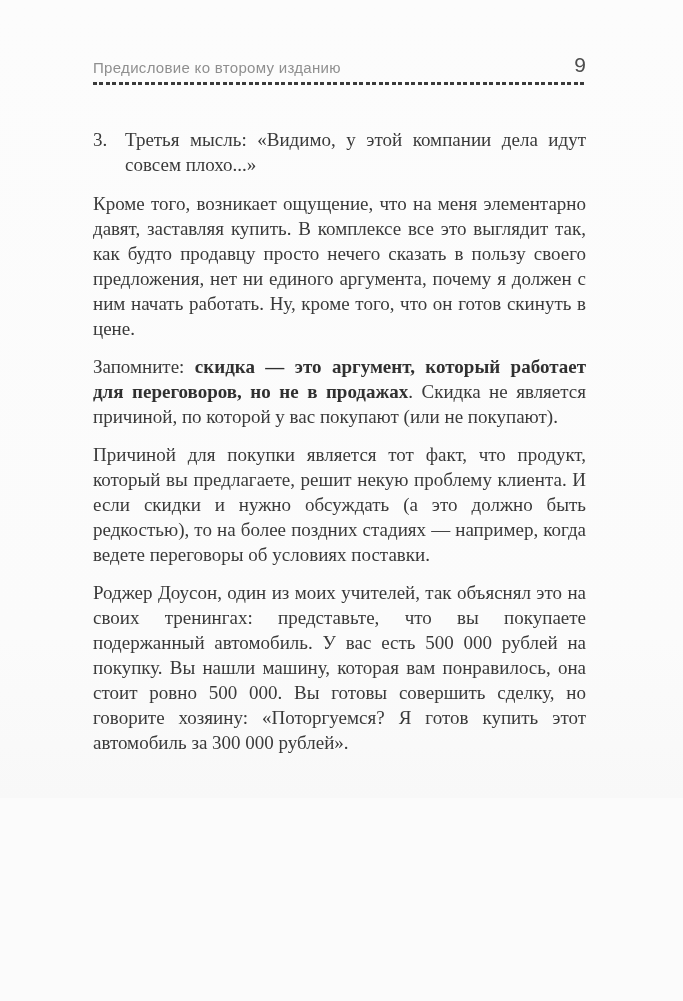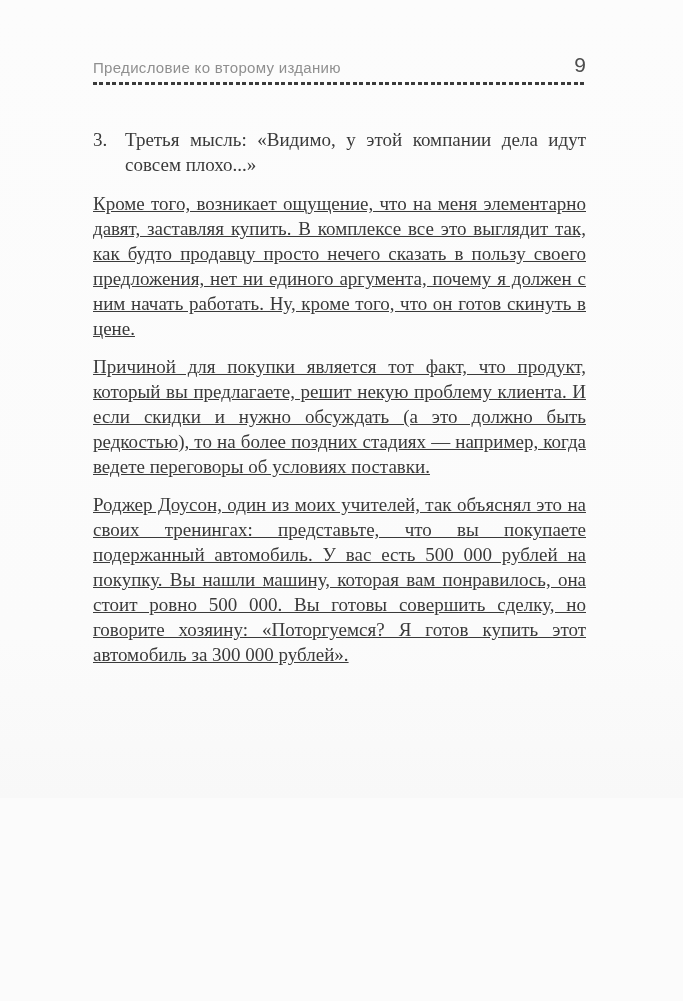--- a/index.html
+++ b/index.html
@@ -65,21 +65,20 @@
   .item-marker {
     flex: 0 0 32px;
   }
   .item-text {
     flex: 1;
     text-align: justify;
     font-family: Liberation Serif, serif;
   }
   p.para {
     margin: 0 0 13px 0;
-    text-decoration: underline;
   }
   p.para:last-child {
     margin-bottom: 0;
   }
   .bold-run {
     font-weight: 700;
     color: #303030;
   }
 </style>
 </head>
@@ -96,20 +95,21 @@
 
   <main class="page-body">
 
     <div class="numbered-item">
       <span class="item-marker">3.</span>
       <span class="item-text">Третья мысль: «Видимо, у этой компании дела идут совсем плохо...»</span>
     </div>
 
     <p class="para">Кроме того, возникает ощущение, что на меня элементарно давят, заставляя купить. В комплексе все это выглядит так, как будто продавцу просто нечего сказать в пользу своего предложения, нет ни единого аргумента, почему я должен с ним начать работать. Ну, кроме того, что он готов скинуть в цене.</p>
 
+    <p class="para"><span>Запомните: </span><span class="bold-run">скидка — это аргумент, который работает для переговоров, но не в продажах</span><span>. Скидка не является причиной, по которой у вас покупают (или не покупают).</span></p>
 
     <p class="para">Причиной для покупки является тот факт, что продукт, который вы предлагаете, решит некую проблему клиента. И если скидки и нужно обсуждать (а это должно быть редкостью), то на более поздних стадиях — например, когда ведете переговоры об условиях поставки.</p>
 
 
     <p class="para">Роджер Доусон, один из моих учителей, так объяснял это на своих тренингах: представьте, что вы покупаете подержанный автомобиль. У вас есть 500&nbsp;000 рублей на покупку. Вы нашли машину, которая вам понравилось, она стоит ровно 500&nbsp;000. Вы готовы совершить сделку, но говорите хозяину: «Поторгуемся? Я готов купить этот автомобиль за 300&nbsp;000 рублей».</p>
 
 
   </main>
 
 </div>

